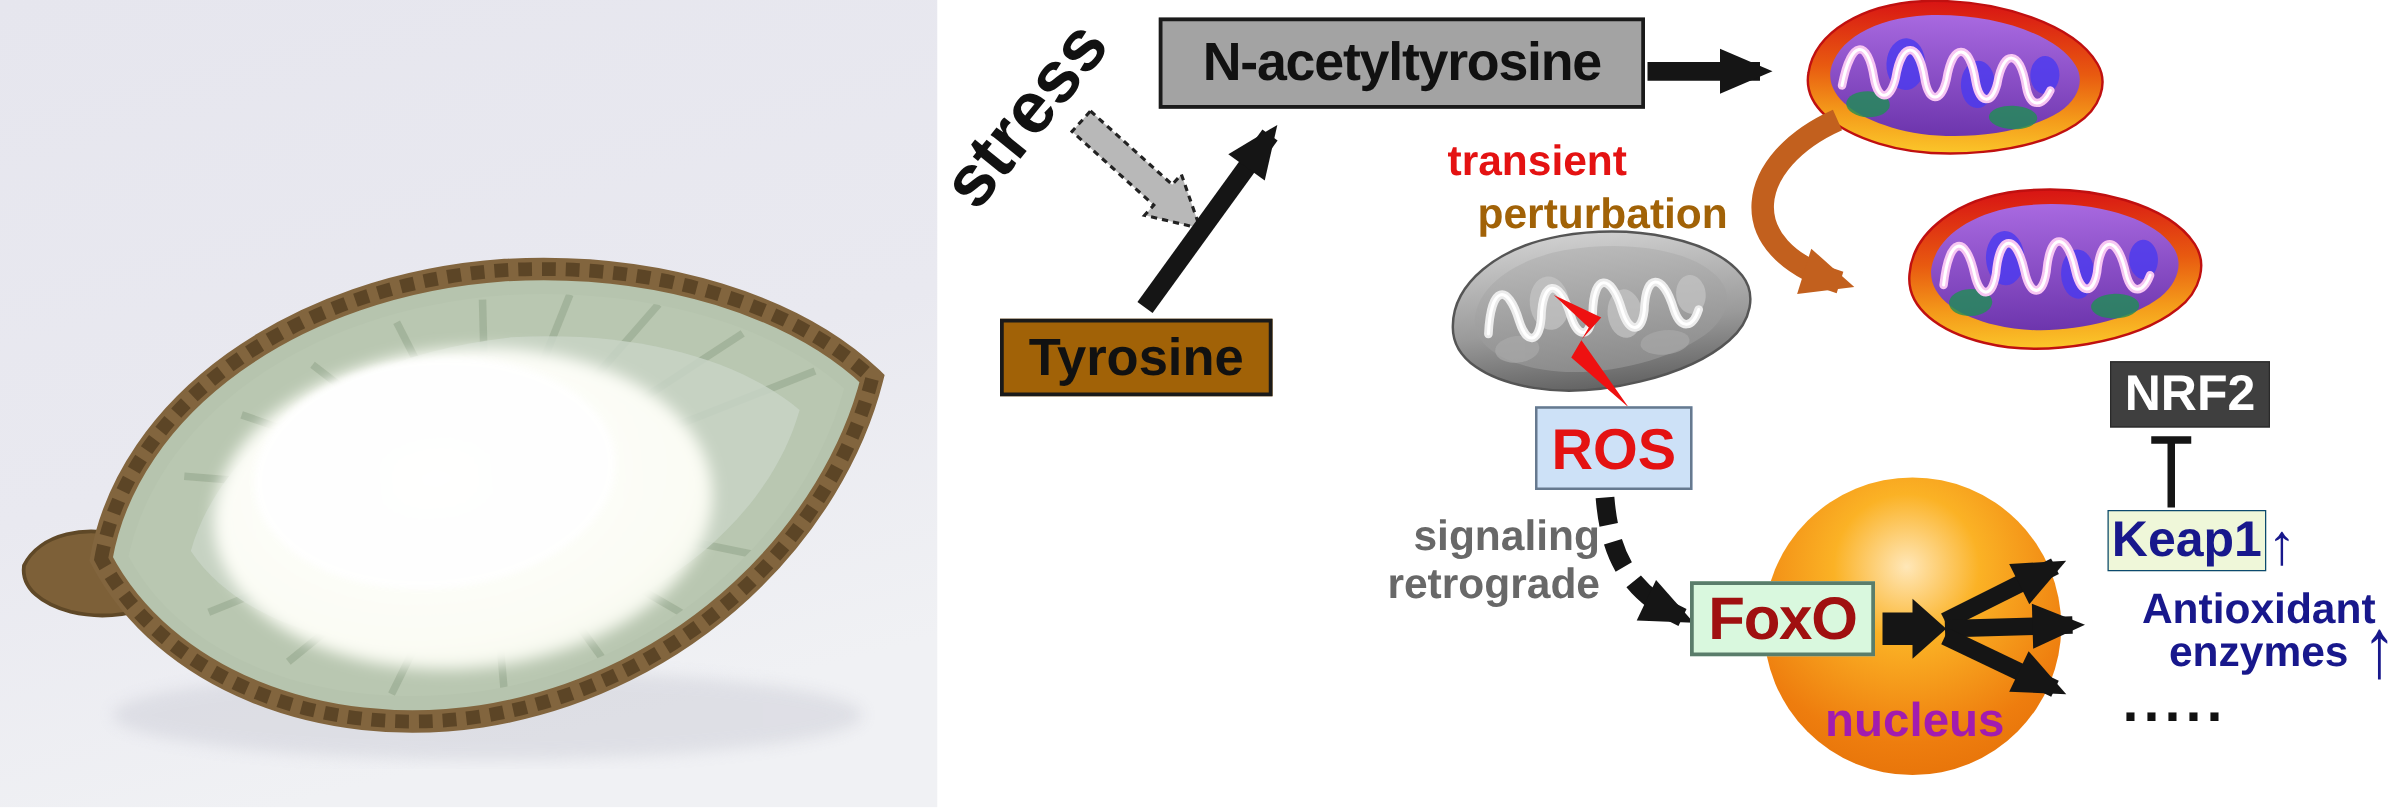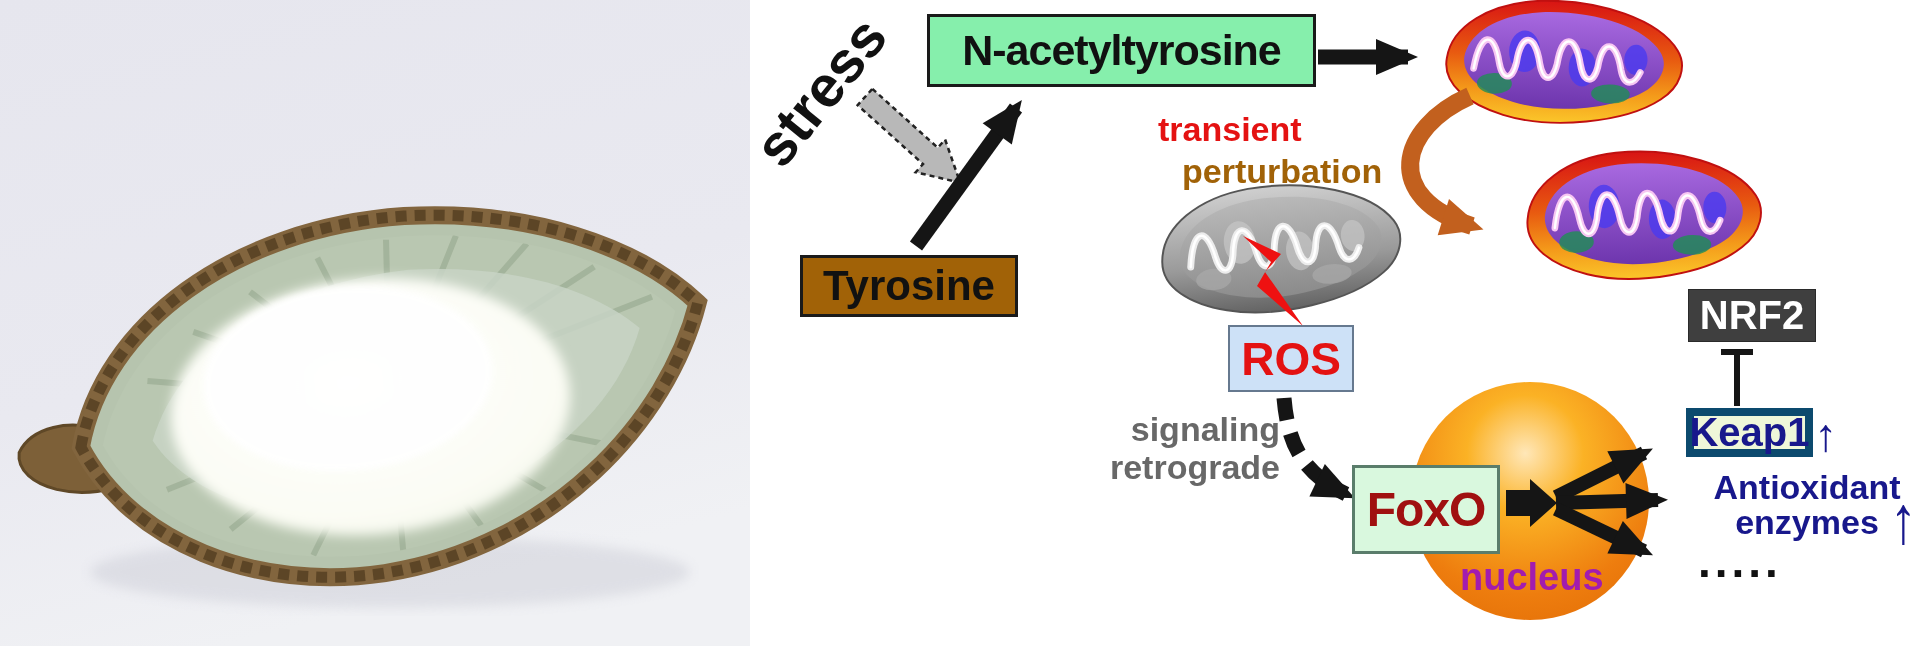--- a/index.html
+++ b/index.html
@@ -3,29 +3,29 @@
 <meta charset="utf-8">
 <style>
   html,body{margin:0;padding:0;background:#fff;}
   .stage{position:relative;width:1920px;height:646px;background:#ffffff;overflow:hidden;
          font-family:"Liberation Sans",sans-serif;}
   .abs{position:absolute;}
   .box{position:absolute;display:flex;align-items:center;justify-content:center;
        font-weight:bold;box-sizing:border-box;white-space:nowrap;}
   .lbl{position:absolute;font-weight:bold;white-space:nowrap;}
   
-  .nat   {left:927px;top:14px;width:389px;height:73px;background:#86efac;border:3px solid #1a1a1a;
+  .nat   {left:927px;top:14px;width:389px;height:73px;background:#a3a3a3;border:3px solid #1a1a1a;
           font-size:43px;letter-spacing:-1px;color:#111;}
   .tyr   {left:800px;top:255px;width:218px;height:62px;background:#a16207;border:3px solid #1a1a1a;
           font-size:42px;color:#111;}
   .ros   {left:1228px;top:325px;width:126px;height:67px;background:#cde1f7;border:2px solid #66798f;
           font-size:46px;color:#e41212;}
-  .foxo  {left:1352px;top:465px;width:148px;height:89px;background:#d9f8de;border:3px solid #5a7d6b;
+  .foxo  {left:1352px;top:465px;width:148px;height:60px;background:#d9f8de;border:3px solid #5a7d6b;
           font-size:48px;letter-spacing:-1px;color:#a01010;}
-  .keap1 {left:1686px;top:408px;width:127px;height:49px;background:#eff7d9;border:8px solid #0c4a6e;
+  .keap1 {left:1686px;top:408px;width:127px;height:49px;background:#eff7d9;border:1px solid #0c4a6e;
           font-size:40px;color:#18188c;}
   .nrf2  {left:1671px;top:289px;width:128px;height:53px;background:#3f3f3f;border:1px solid #2a2a2a;
           font-size:40px;color:#ffffff;margin-left:17px;}
   
   .stress{left:690px;top:58px;width:260px;text-align:center;font-size:58px;color:#111;
           transform:rotate(-51deg);}
   .trans1{left:1158px;top:110px;font-size:34px;color:#e41212;}
   .trans2{left:1182px;top:152px;font-size:34px;color:#a16207;}
   .retro {left:1020px;top:410px;width:260px;text-align:right;font-size:34px;line-height:38px;color:#686868;}
   .nucleus-lbl{left:1460px;top:556px;font-size:38px;color:#a21caf;}

